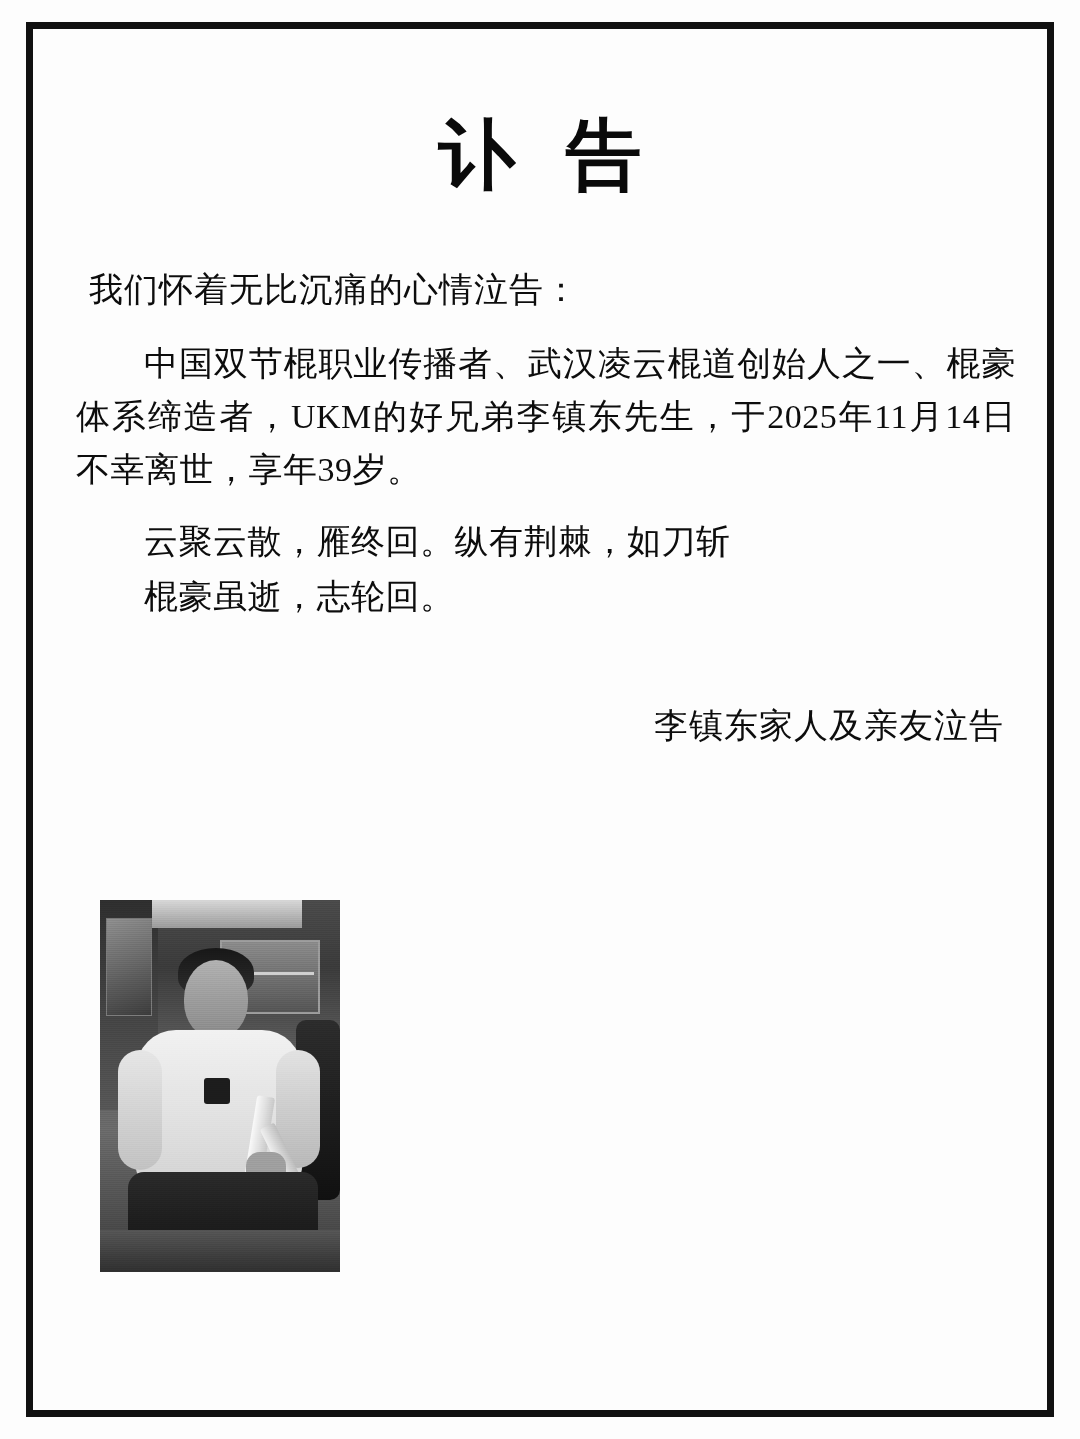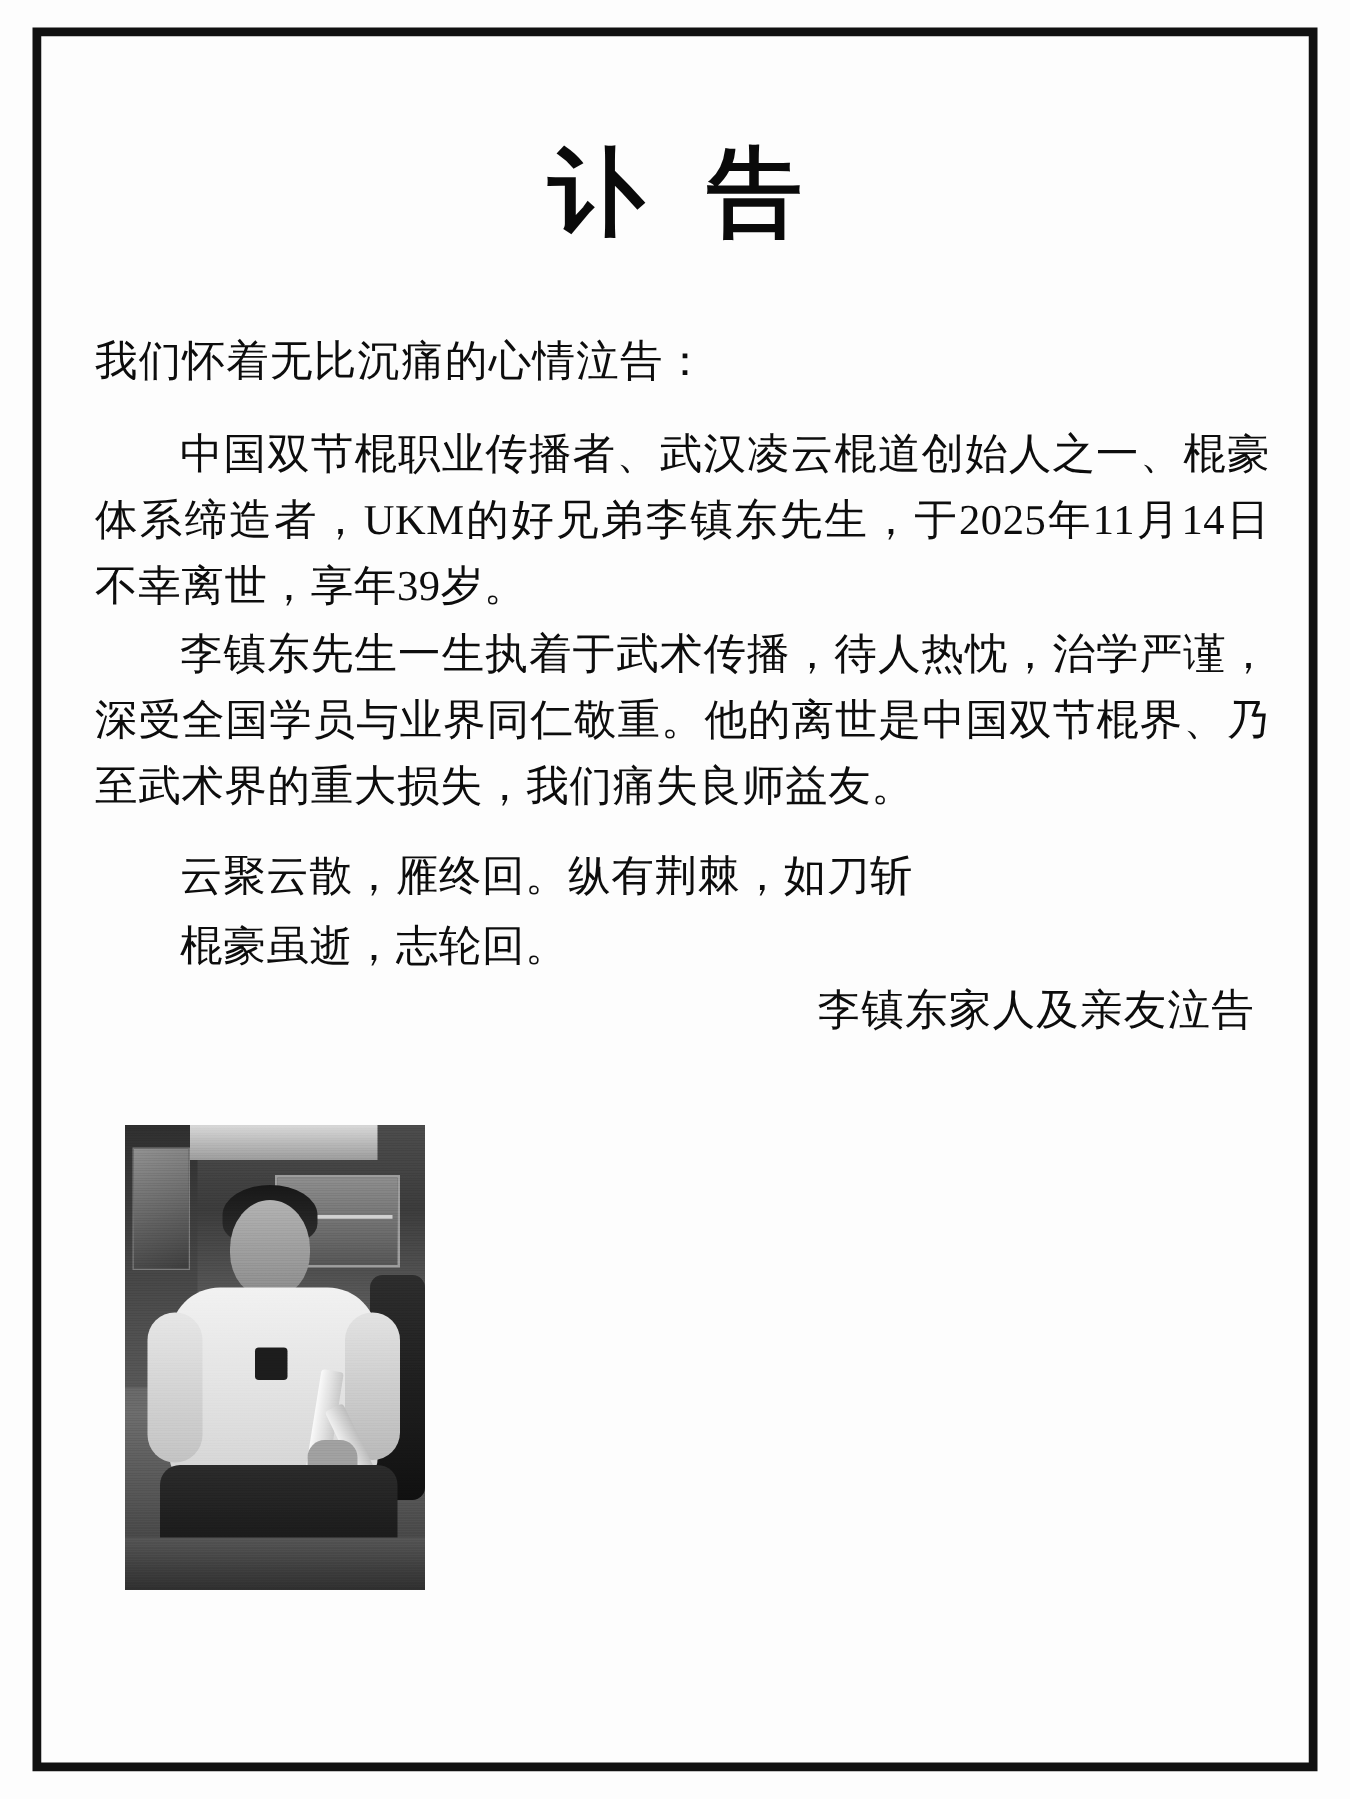--- a/index.html
+++ b/index.html
@@ -47,21 +47,21 @@
     font-weight: 700;
     margin-top: 48px;
     margin-bottom: 10px;
     text-indent: 16px;
     color: #0a0a0a;
   }
   .salutation {
     font-size: 34px;
     line-height: 1.45;
     margin-top: 62px;
-    margin-left: 18px;
+    margin-left: 31px;
     letter-spacing: 1px;
   }
   .body-block {
     margin-top: 24px;
     margin-left: 18px;
     margin-right: 6px;
   }
   .para {
     font-size: 34px;
     line-height: 1.55;
@@ -74,20 +74,21 @@
     font-size: 34px;
     line-height: 1.62;
     text-indent: 2em;
     letter-spacing: 0.5px;
     margin: 0;
   }
   .verse-block {
     margin-top: 18px;
   }
   .signature {
+    margin-top: 78px;
     text-align: right;
     font-size: 34px;
     letter-spacing: 1px;
     padding-right: 18px;
   }
   .photo-wrap {
     position: absolute;
     left: 100px;
     top: 900px;
     width: 240px;
@@ -205,21 +206,20 @@
   <div class="outer-border"></div>
 
   <div class="content">
 
     <div class="title">讣 告</div>
 
     <div class="salutation">我们怀着无比沉痛的心情泣告：</div>
 
     <div class="body-block">
       <p class="para">中国双节棍职业传播者、武汉凌云棍道创始人之一、棍豪体系缔造者，UKM的好兄弟李镇东先生，于2025年11月14日不幸离世，享年39岁。</p>
-      <p class="para">李镇东先生一生执着于武术传播，待人热忱，治学严谨，深受全国学员与业界同仁敬重。他的离世是中国双节棍界、乃至武术界的重大损失，我们痛失良师益友。</p>
 
       <div class="verse-block">
         <p class="verse">云聚云散，雁终回。纵有荆棘，如刀斩</p>
         <p class="verse">棍豪虽逝，志轮回。</p>
       </div>
     </div>
 
     <div class="signature">李镇东家人及亲友泣告</div>
   </div>
 

